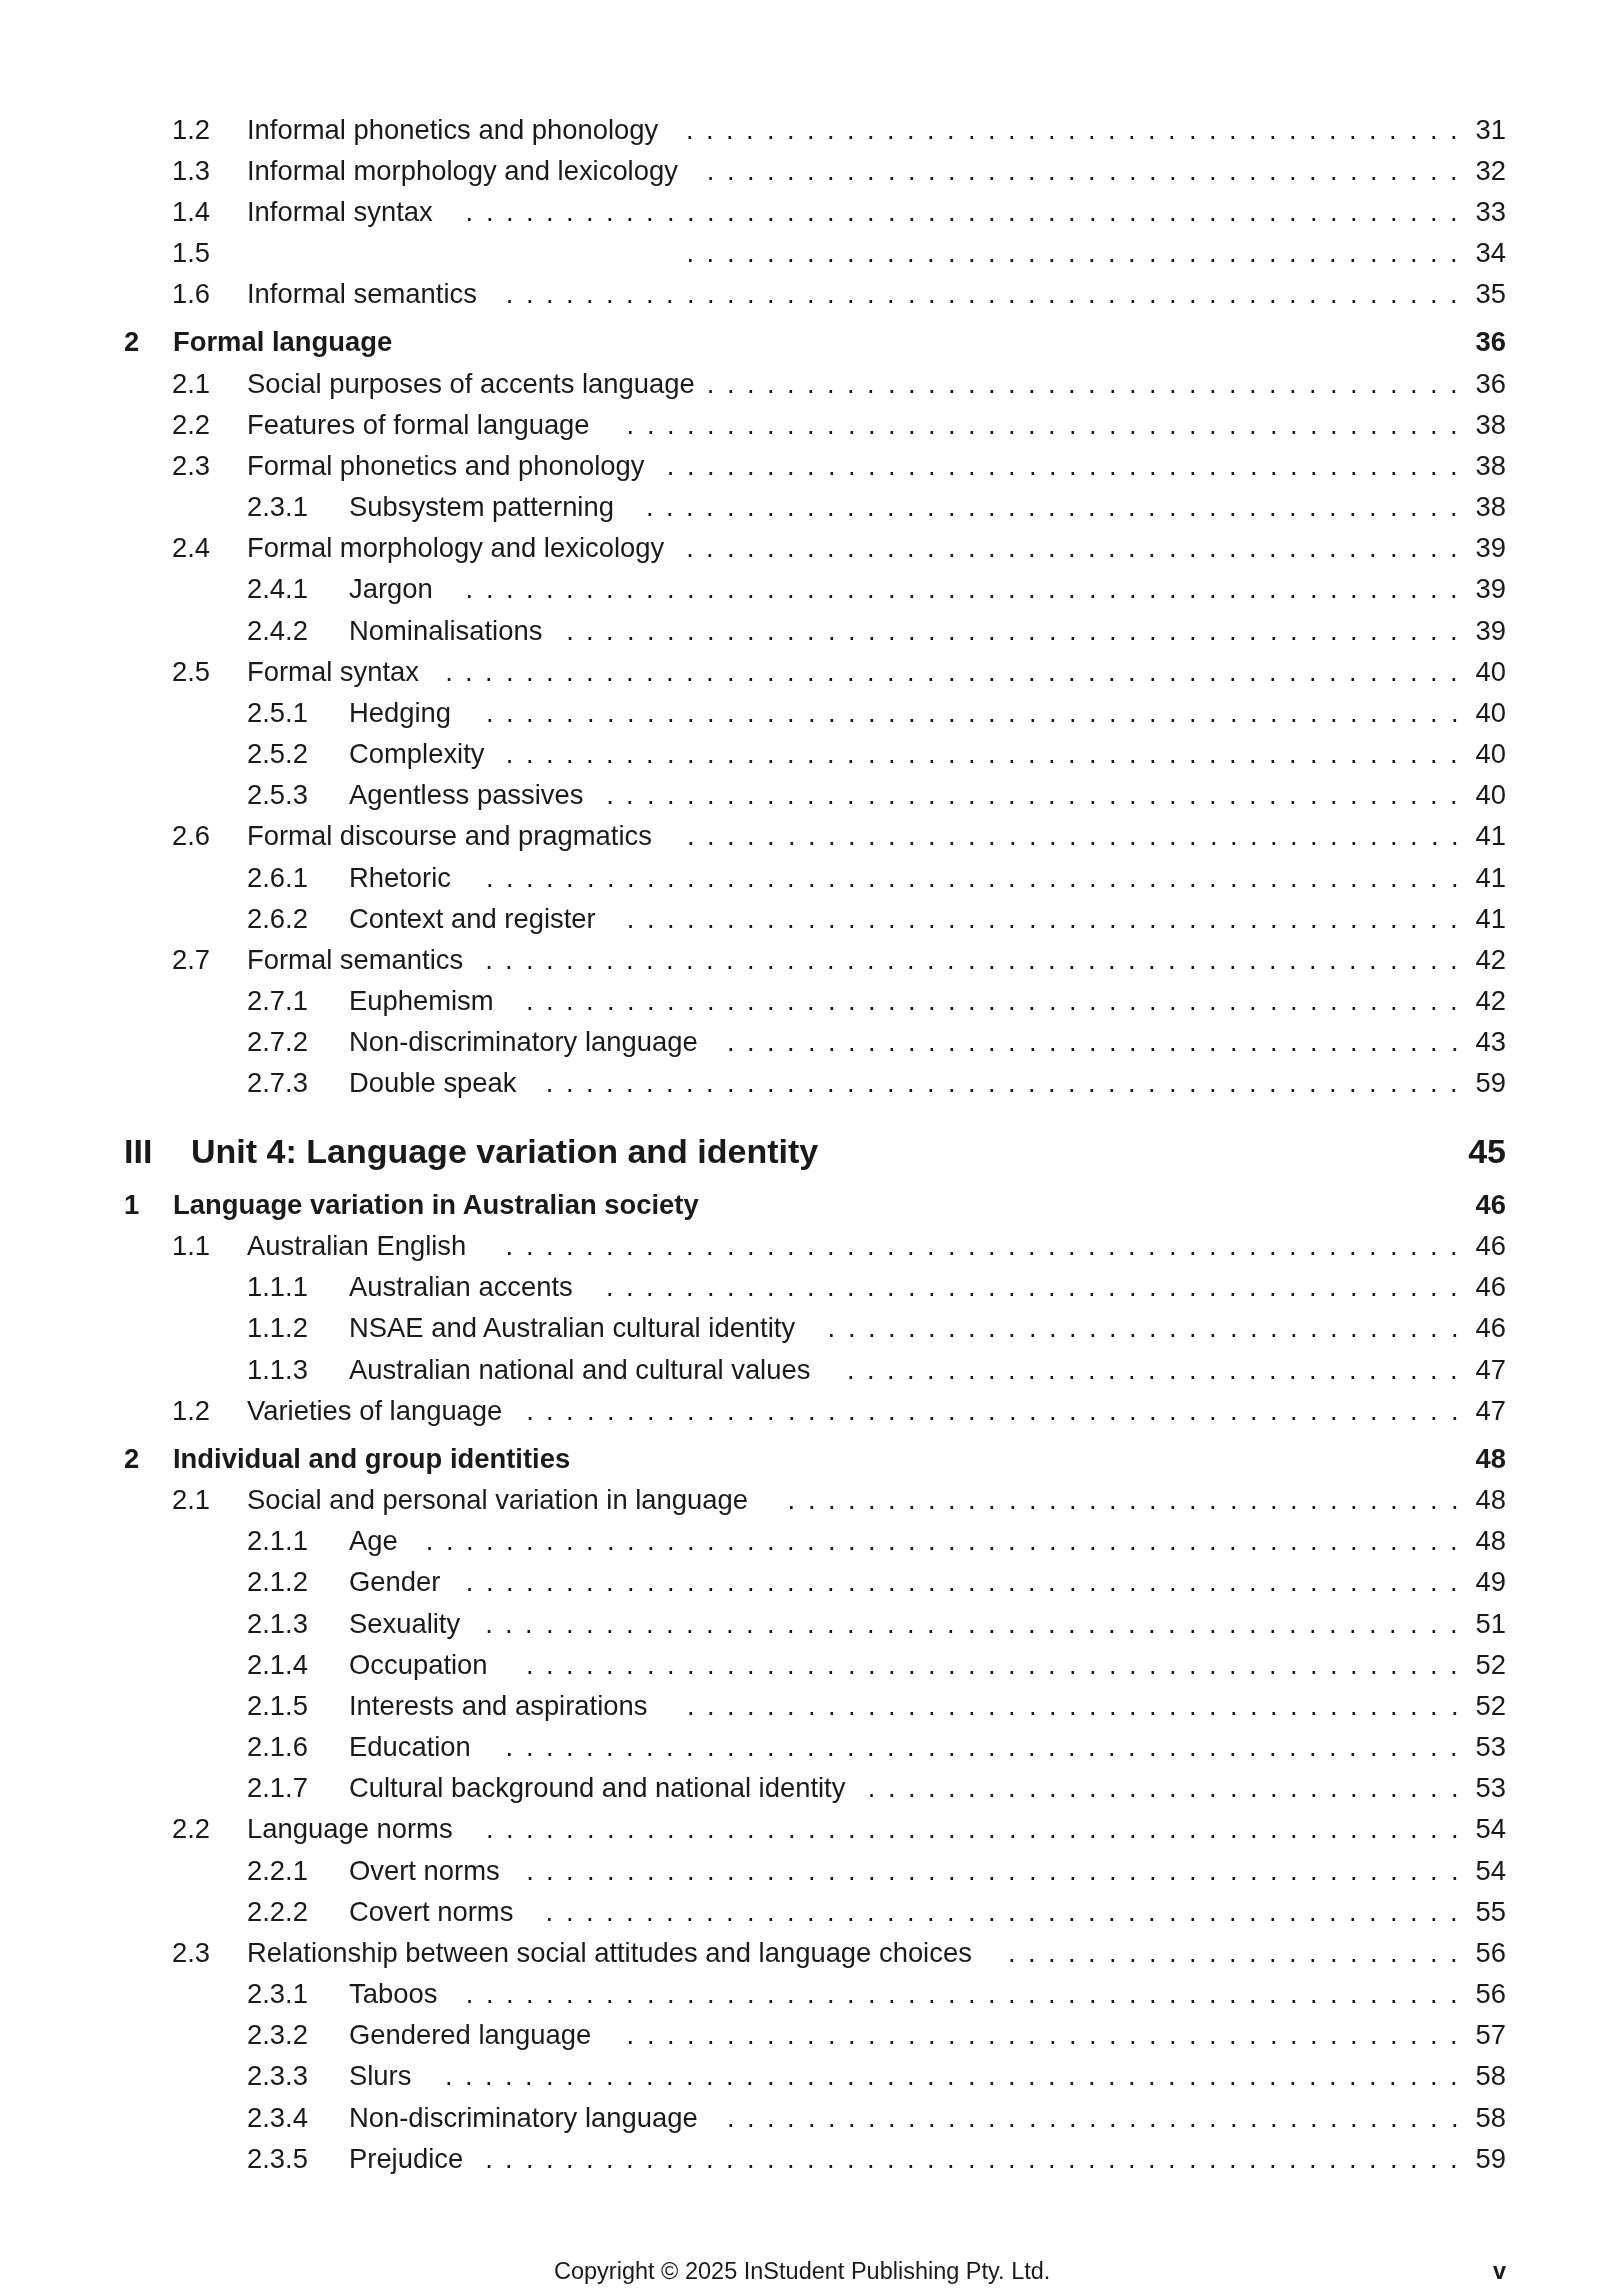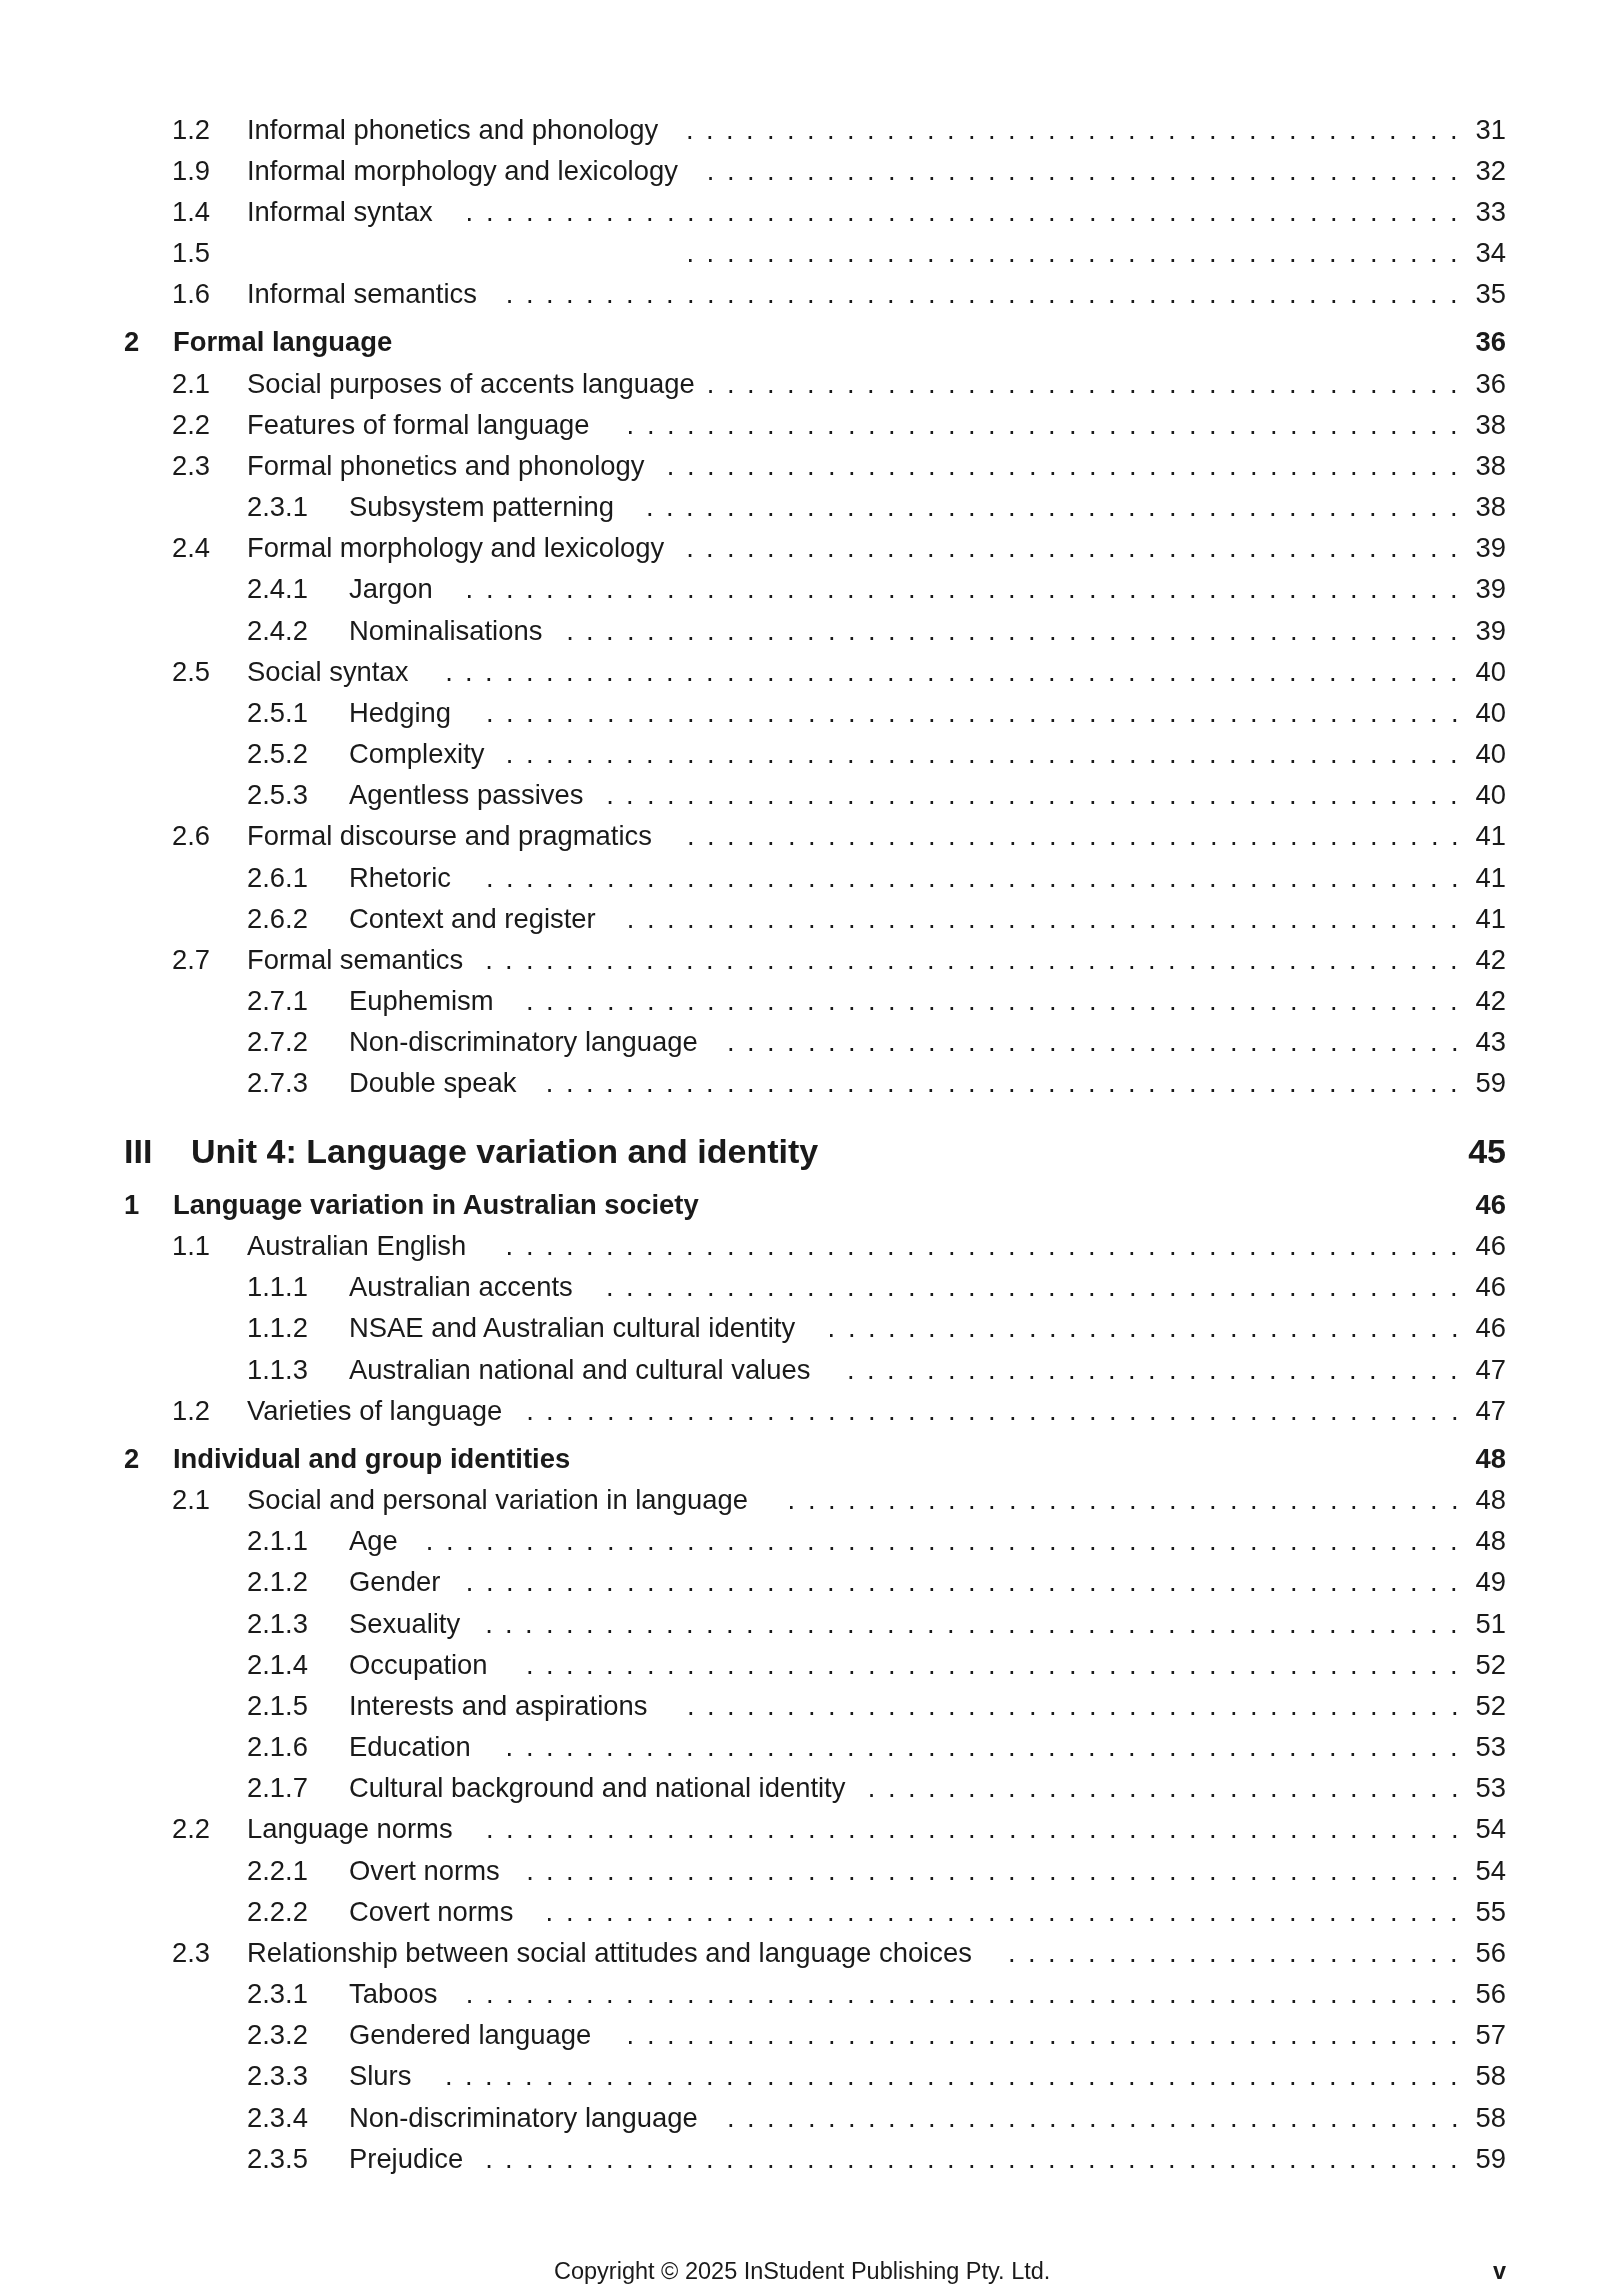--- a/index.html
+++ b/index.html
@@ -71,21 +71,21 @@
         <span style="position: absolute; left: 115px; top: 0px;">.</span>
         <span style="position: absolute; left: 95px; top: 0px;">.</span>
         <span style="position: absolute; left: 74px; top: 0px;">.</span>
         <span style="position: absolute; left: 54px; top: 0px;">.</span>
         <span style="position: absolute; left: 34px; top: 0px;">.</span>
         <span style="position: absolute; left: 14px; top: 0px;">.</span>
       </span>
       <span class="page">31</span>
     </div>
     <div class="row lvl-sec" style="top: 151px;">
-      <span class="num">1.9</span>
+      <span class="num">1.3</span>
       <span class="title">Informal morphology and lexicology</span>
       <span class="leader" style="left: 692px; right: auto; width: 772px;">
         <span style="position: absolute; left: 758px; top: 0px;">.</span>
         <span style="position: absolute; left: 738px; top: 0px;">.</span>
         <span style="position: absolute; left: 718px; top: 0px;">.</span>
         <span style="position: absolute; left: 698px; top: 0px;">.</span>
         <span style="position: absolute; left: 678px; top: 0px;">.</span>
         <span style="position: absolute; left: 658px; top: 0px;">.</span>
         <span style="position: absolute; left: 638px; top: 0px;">.</span>
         <span style="position: absolute; left: 617px; top: 0px;">.</span>
@@ -623,21 +623,21 @@
         <span style="position: absolute; left: 90px; top: 0px;">.</span>
         <span style="position: absolute; left: 70px; top: 0px;">.</span>
         <span style="position: absolute; left: 49px; top: 0px;">.</span>
         <span style="position: absolute; left: 29px; top: 0px;">.</span>
         <span style="position: absolute; left: 9.3px; top: 0px;">.</span>
       </span>
       <span class="page">39</span>
     </div>
     <div class="row lvl-sec" style="top: 652px;">
       <span class="num">2.5</span>
-      <span class="title">Social syntax</span>
+      <span class="title">Formal syntax</span>
       <span class="leader" style="left: 433px; right: auto; width: 1031px;">
         <span style="position: absolute; left: 1017px; top: 0px;">.</span>
         <span style="position: absolute; left: 997px; top: 0px;">.</span>
         <span style="position: absolute; left: 977px; top: 0px;">.</span>
         <span style="position: absolute; left: 957px; top: 0px;">.</span>
         <span style="position: absolute; left: 937px; top: 0px;">.</span>
         <span style="position: absolute; left: 916px; top: 0px;">.</span>
         <span style="position: absolute; left: 896px; top: 0px;">.</span>
         <span style="position: absolute; left: 876px; top: 0px;">.</span>
         <span style="position: absolute; left: 856px; top: 0px;">.</span>

